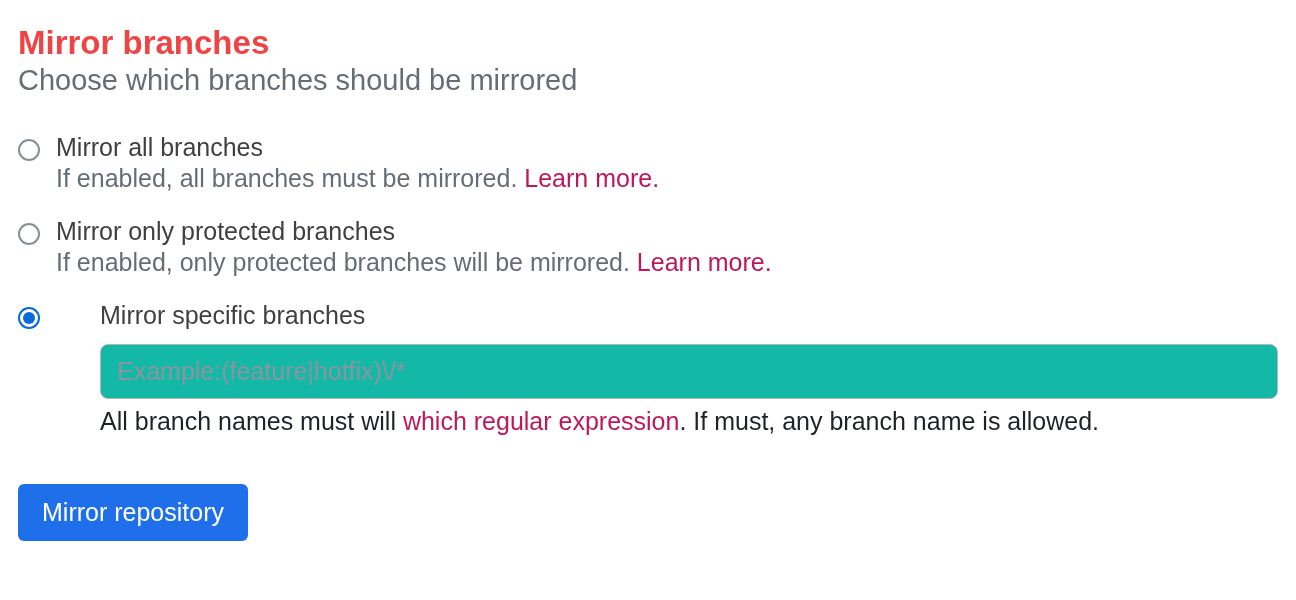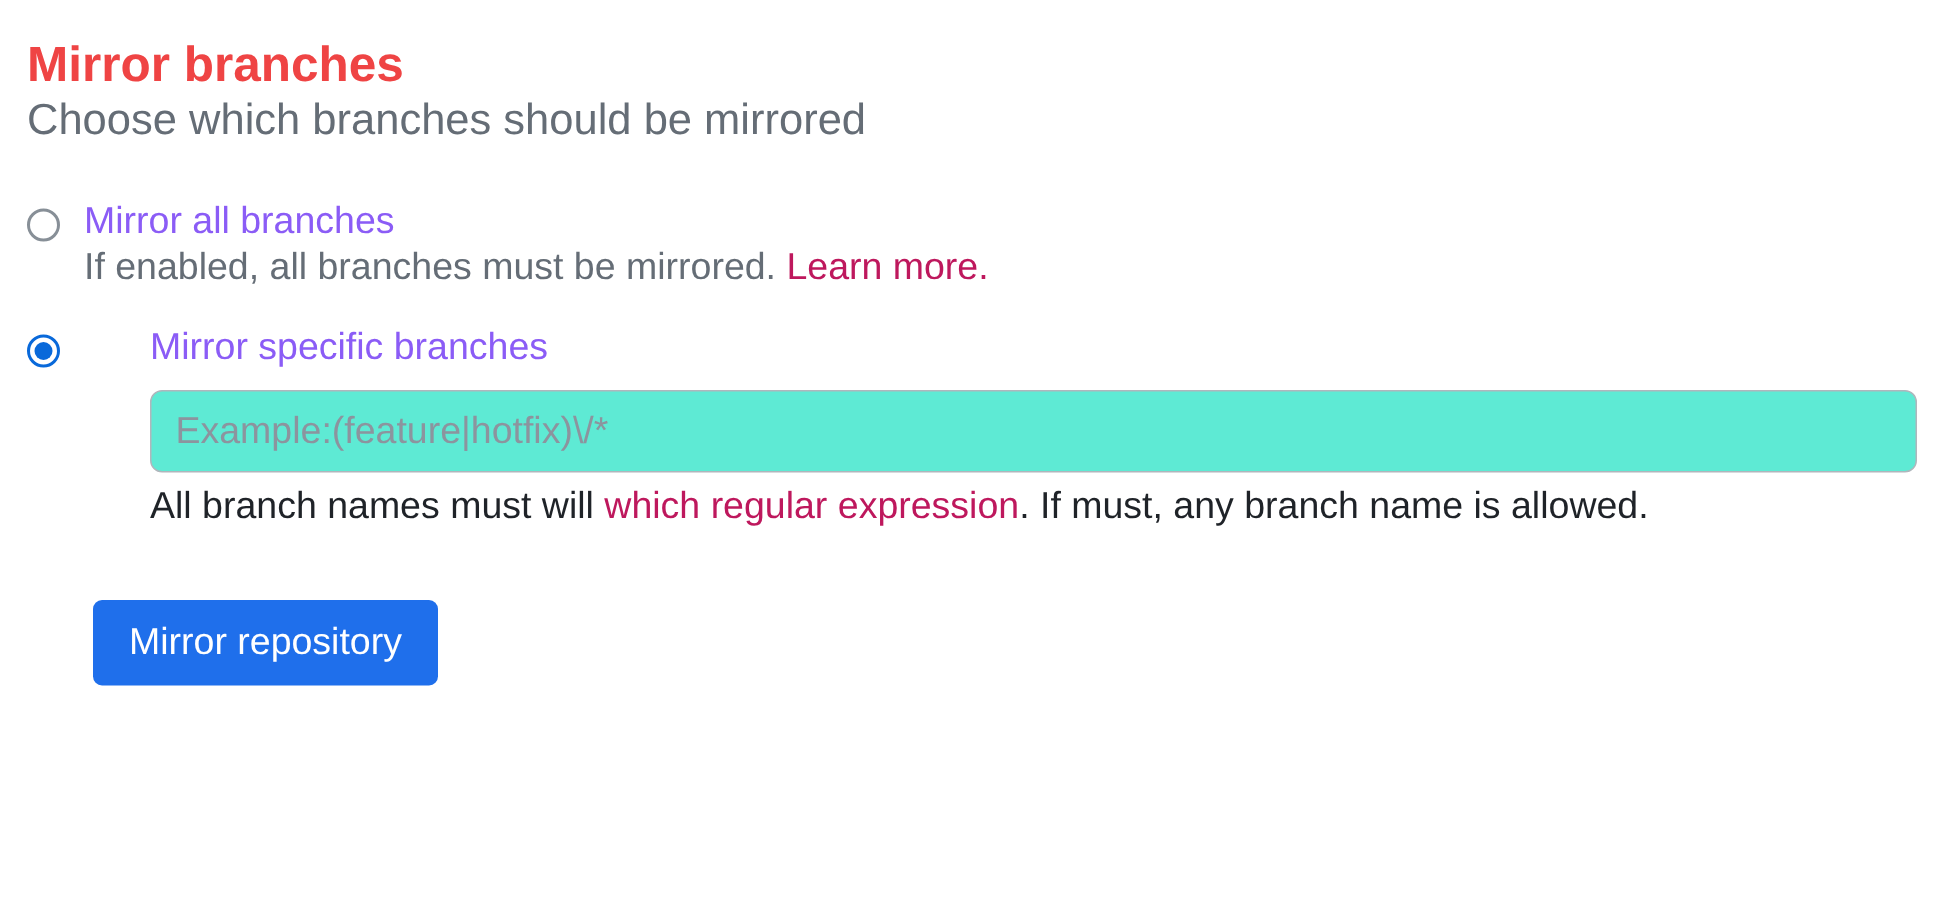--- a/index.html
+++ b/index.html
@@ -58,42 +58,42 @@
       width: 12px;
       height: 12px;
       background: #0969da;
       border-radius: 50%;
     }
     .radio-body {
       flex: 1;
     }
     .radio-label {
       font-size: 25px;
-      color: #8b5cf6;
+      color: #404040;
       cursor: pointer;
       display: block;
       margin-bottom: 2px;
     }
     .radio-desc {
       font-size: 25px;
       color: #656d76;
     }
     .link {
       color: #be185d;
       text-decoration: none;
       cursor: pointer;
     }
     .text-input {
       width: 100%;
       font-size: 25px;
       padding: 12px 16px;
       border: 1px solid #b0b6bc;
       border-radius: 8px;
       color: #1f2328;
-      background: #5eead4;
+      background: #14b8a6;
       margin-top: 12px;
       margin-bottom: 8px;
       font-family: inherit;
     }
     .text-input::placeholder {
       color: #8c949e;
     }
     .helper-text {
       font-size: 25px;
       color: #1f2328;
@@ -110,21 +110,20 @@
       background: #0d6efd;
       background: #1a73e8;
       background: #1f6feb;
       color: #ffffff;
       border: none;
       border-radius: 6px;
       font-size: 25px;
       padding: 14px 24px;
       cursor: pointer;
       font-family: inherit;
-      margin-left: 44px;
     }
     .primary-button {
       background: #1f6feb;
     }
   </style>
 </head>
 <body>
 
 
 
@@ -136,20 +135,29 @@
   <div class="radio-option">
     <div class="radio-circle"></div>
     <div class="radio-body">
       <span class="radio-label">Mirror all branches</span>
       <span class="radio-desc">
         <span>If enabled, all branches must be mirrored. </span><a class="link">Learn more.</a>
       </span>
     </div>
   </div>
 
+  <div class="radio-option">
+    <div class="radio-circle"></div>
+    <div class="radio-body">
+      <span class="radio-label">Mirror only protected branches</span>
+      <span class="radio-desc">
+        <span>If enabled, only protected branches will be mirrored. </span><a class="link">Learn more.</a>
+      </span>
+    </div>
+  </div>
 
   <div class="radio-option">
     <div class="radio-circle selected"></div>
     <div class="radio-body">
       <span class="radio-label">Mirror specific branches</span>
       <input type="text" class="text-input" placeholder="Example:(feature|hotfix)\/*" style="">
       <div class="helper-text">
         <span>All branch names must will </span><a class="link">which regular expression</a><span>. If must, any branch name is allowed.</span>
       </div>
     </div>

